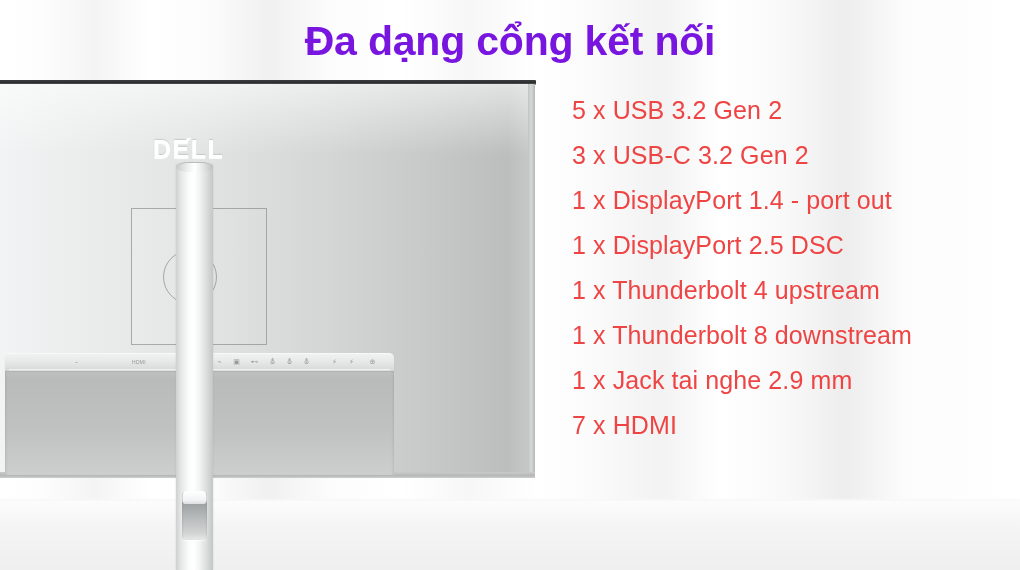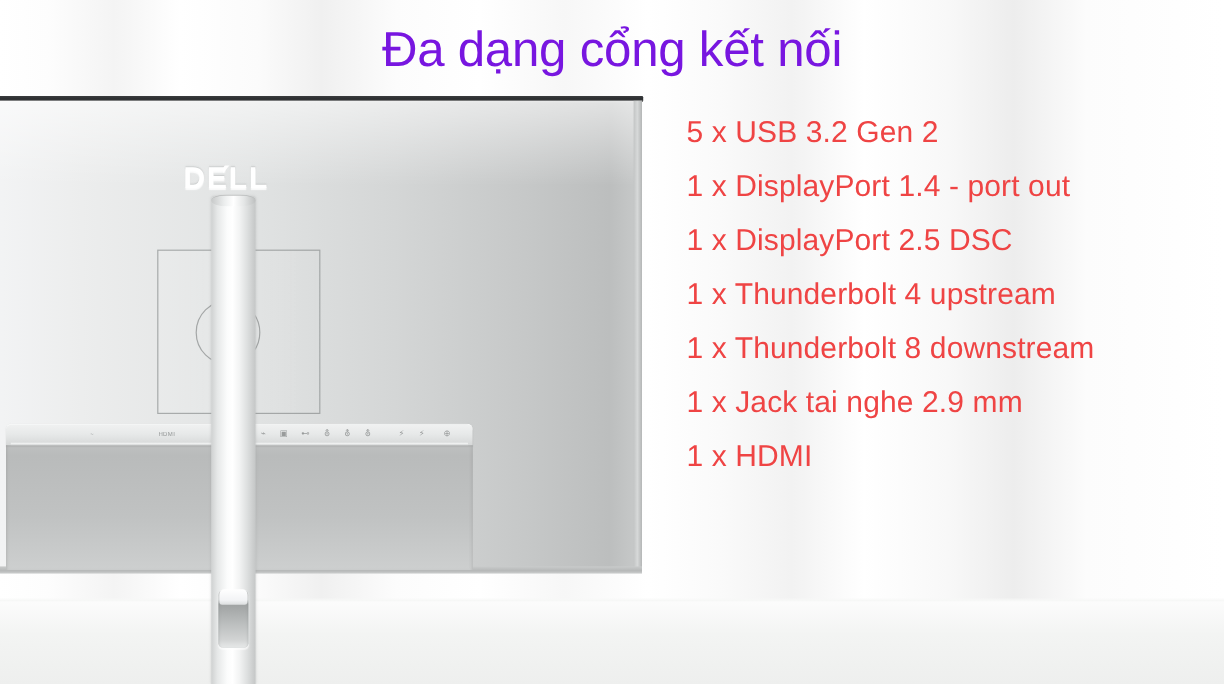--- a/index.html
+++ b/index.html
@@ -143,21 +143,21 @@
   .port-glyph{
     position:absolute;top:357px;width:9px;height:10px;
     color:rgba(120,123,123,.7);font-size:7px;line-height:10px;text-align:center;
     user-select:none;
   }
 
   
   .headline{
     position:absolute;left:0;top:18px;width:1020px;
     text-align:center;
-    font-size:41px;font-weight:400;
+    font-size:41px;font-weight:700;
     color:#7816e0;
     letter-spacing:-0.2px;
     line-height:46px;
     white-space:nowrap;
   }
 
   
   .spec-list{
     position:absolute;left:572px;top:88px;width:446px;
   }
@@ -211,21 +211,22 @@
 
   <div class="stand"></div>
   <div class="stand-top"></div>
   <div class="cable-slot"></div>
   <div class="cable-slot-cap"></div>
 
   <div class="headline">Đa dạng cổng kết nối</div>
 
   <div class="spec-list">
     <div class="spec-item">5 x USB 3.2 Gen 2</div>
+    <div class="spec-item">3 x USB-C 3.2 Gen 2</div>
     <div class="spec-item">1 x DisplayPort 1.4 - port out</div>
     <div class="spec-item">1 x DisplayPort 2.5 DSC</div>
     <div class="spec-item">1 x Thunderbolt 4 upstream</div>
     <div class="spec-item">1 x Thunderbolt 8 downstream</div>
     <div class="spec-item">1 x Jack tai nghe 2.9 mm</div>
-    <div class="spec-item">1 x HDMI</div>
+    <div class="spec-item">7 x HDMI</div>
   </div>
 
 </div>
 
 </body></html>

